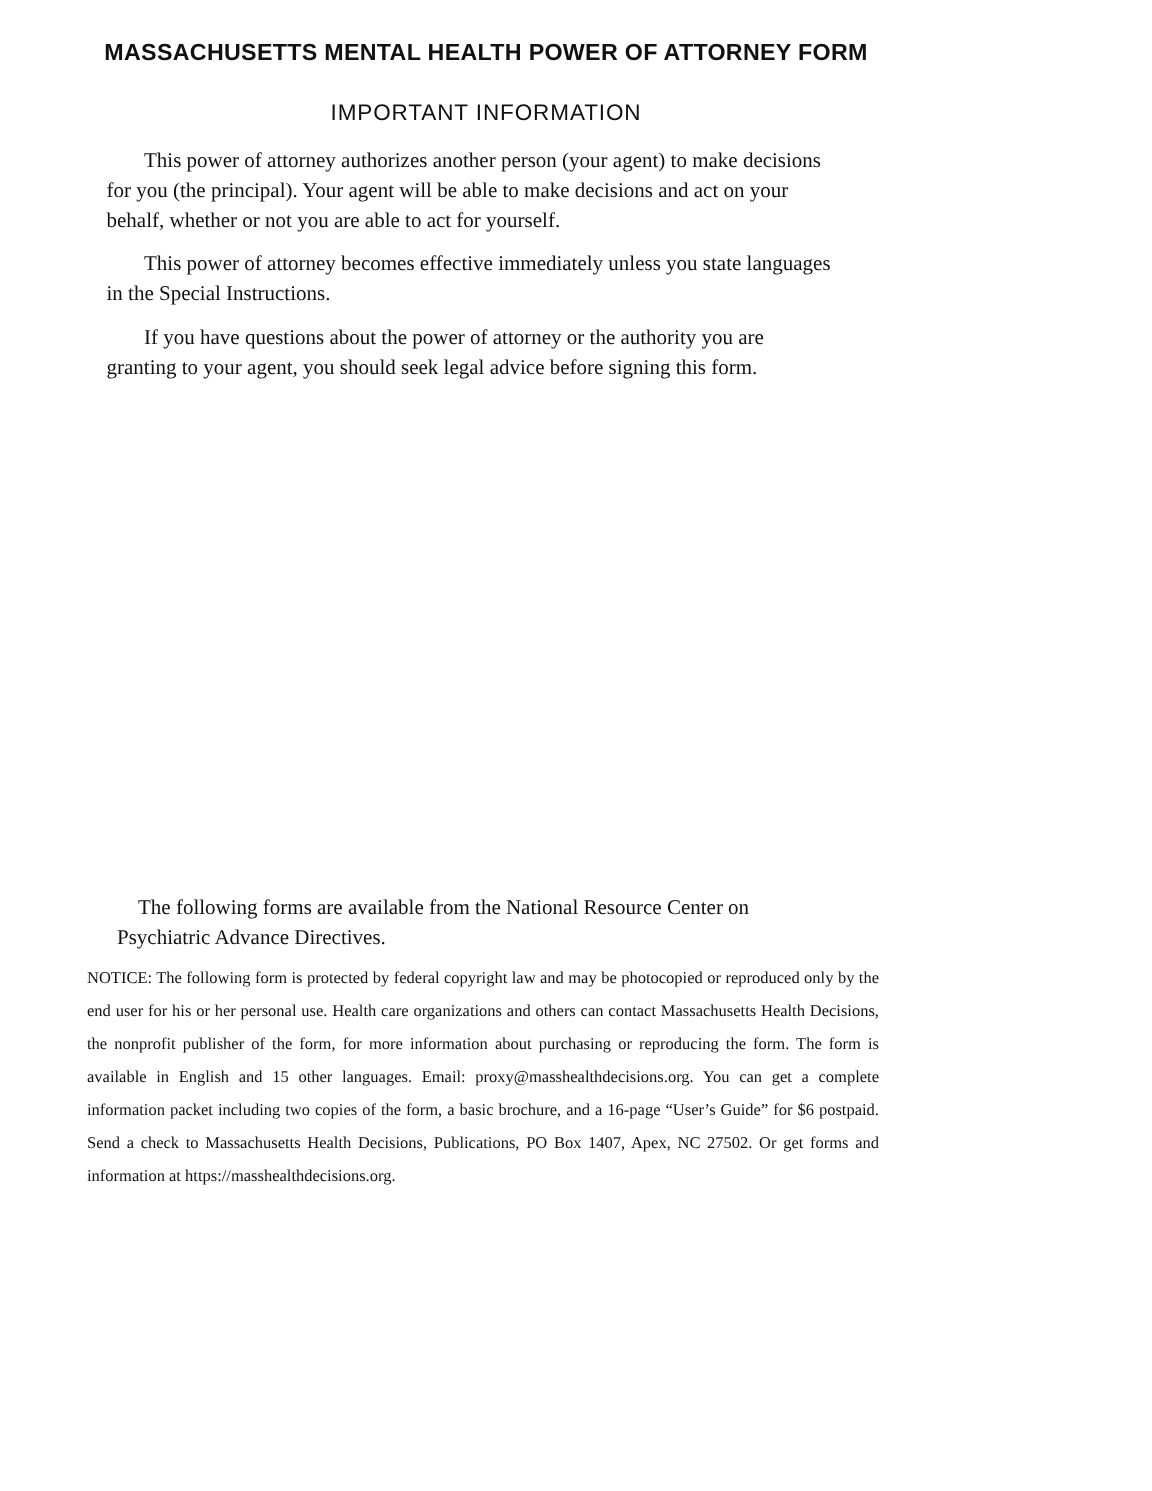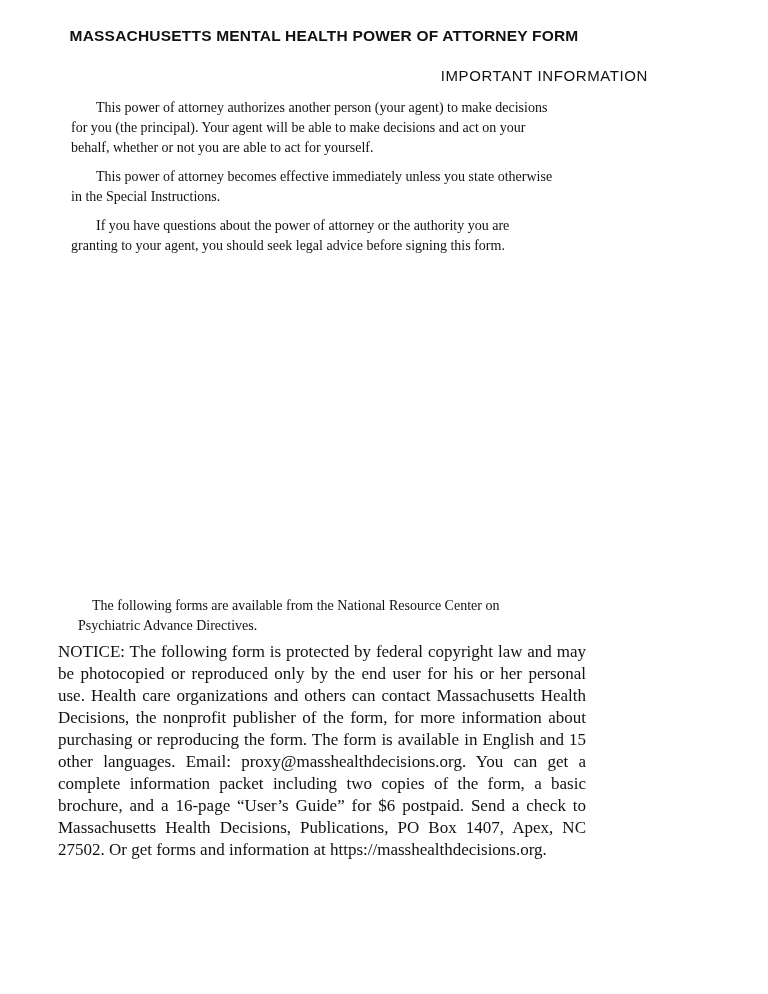--- a/index.html
+++ b/index.html
@@ -22,21 +22,21 @@
     text-align: center;
     font-family: "Liberation Sans", sans-serif;
     font-weight: bold;
     font-size: 15.5px;
     line-height: 18px;
     letter-spacing: 0.2px;
     color: #111111;
   }
   .subtitle {
     margin: 22px 0 0 0;
-    text-align: right;
+    text-align: center;
     font-family: "Liberation Sans", sans-serif;
     font-weight: normal;
     font-size: 15px;
     line-height: 18px;
     letter-spacing: 0.6px;
     color: #111111;
   }
   .body {
     margin: 13px 90px 0 63px;
     font-family: "Liberation Serif", serif;
@@ -53,36 +53,36 @@
     height: 331px;
   }
   .body p.availability {
     margin-left: 15px;
     text-indent: 14px;
     margin-bottom: 0;
   }
   .notice {
     margin: 5px 62px 0 58px;
     font-family: "Liberation Serif", serif;
-    font-size: 17px;
+    font-size: 11px;
     line-height: 22px;
     text-align: justify;
     color: #111111;
   }
 </style>
 </head>
 <body>
 
 <div class="page">
   <h1 class="title">MASSACHUSETTS MENTAL HEALTH POWER OF ATTORNEY FORM</h1>
   <h2 class="subtitle">IMPORTANT INFORMATION</h2>
 
   <div class="body">
     <p>This power of attorney authorizes another person (your agent) to make decisions for you (the principal). Your agent will be able to make decisions and act on your behalf, whether or not you are able to act for yourself.</p>
-    <p>This power of attorney becomes effective immediately unless you state otherwise in the Special Instructions.</p>
+    <p>This power of attorney becomes effective immediately unless you state languages in the Special Instructions.</p>
     <p>If you have questions about the power of attorney or the authority you are granting to your agent, you should seek legal advice before signing this form.</p>
 
     <div class="spacer"></div>
 
     <p class="availability">The following forms are available from the National Resource Center on Psychiatric Advance Directives.</p>
   </div>
 
   <p class="notice">NOTICE: The following form is protected by federal copyright law and may be photocopied or reproduced only by the end user for his or her personal use. Health care organizations and others can contact Massachusetts Health Decisions, the nonprofit publisher of the form, for more information about purchasing or reproducing the form.  The form is available in English and 15 other languages. Email: proxy@masshealthdecisions.org.  You can get a complete information packet including two copies of the form, a basic brochure, and a 16-page “User’s Guide” for $6 postpaid. Send a check to Massachusetts Health Decisions, Publications, PO Box 1407, Apex, NC  27502.  Or get forms and information at https://masshealthdecisions.org.</p>
 </div>
 

